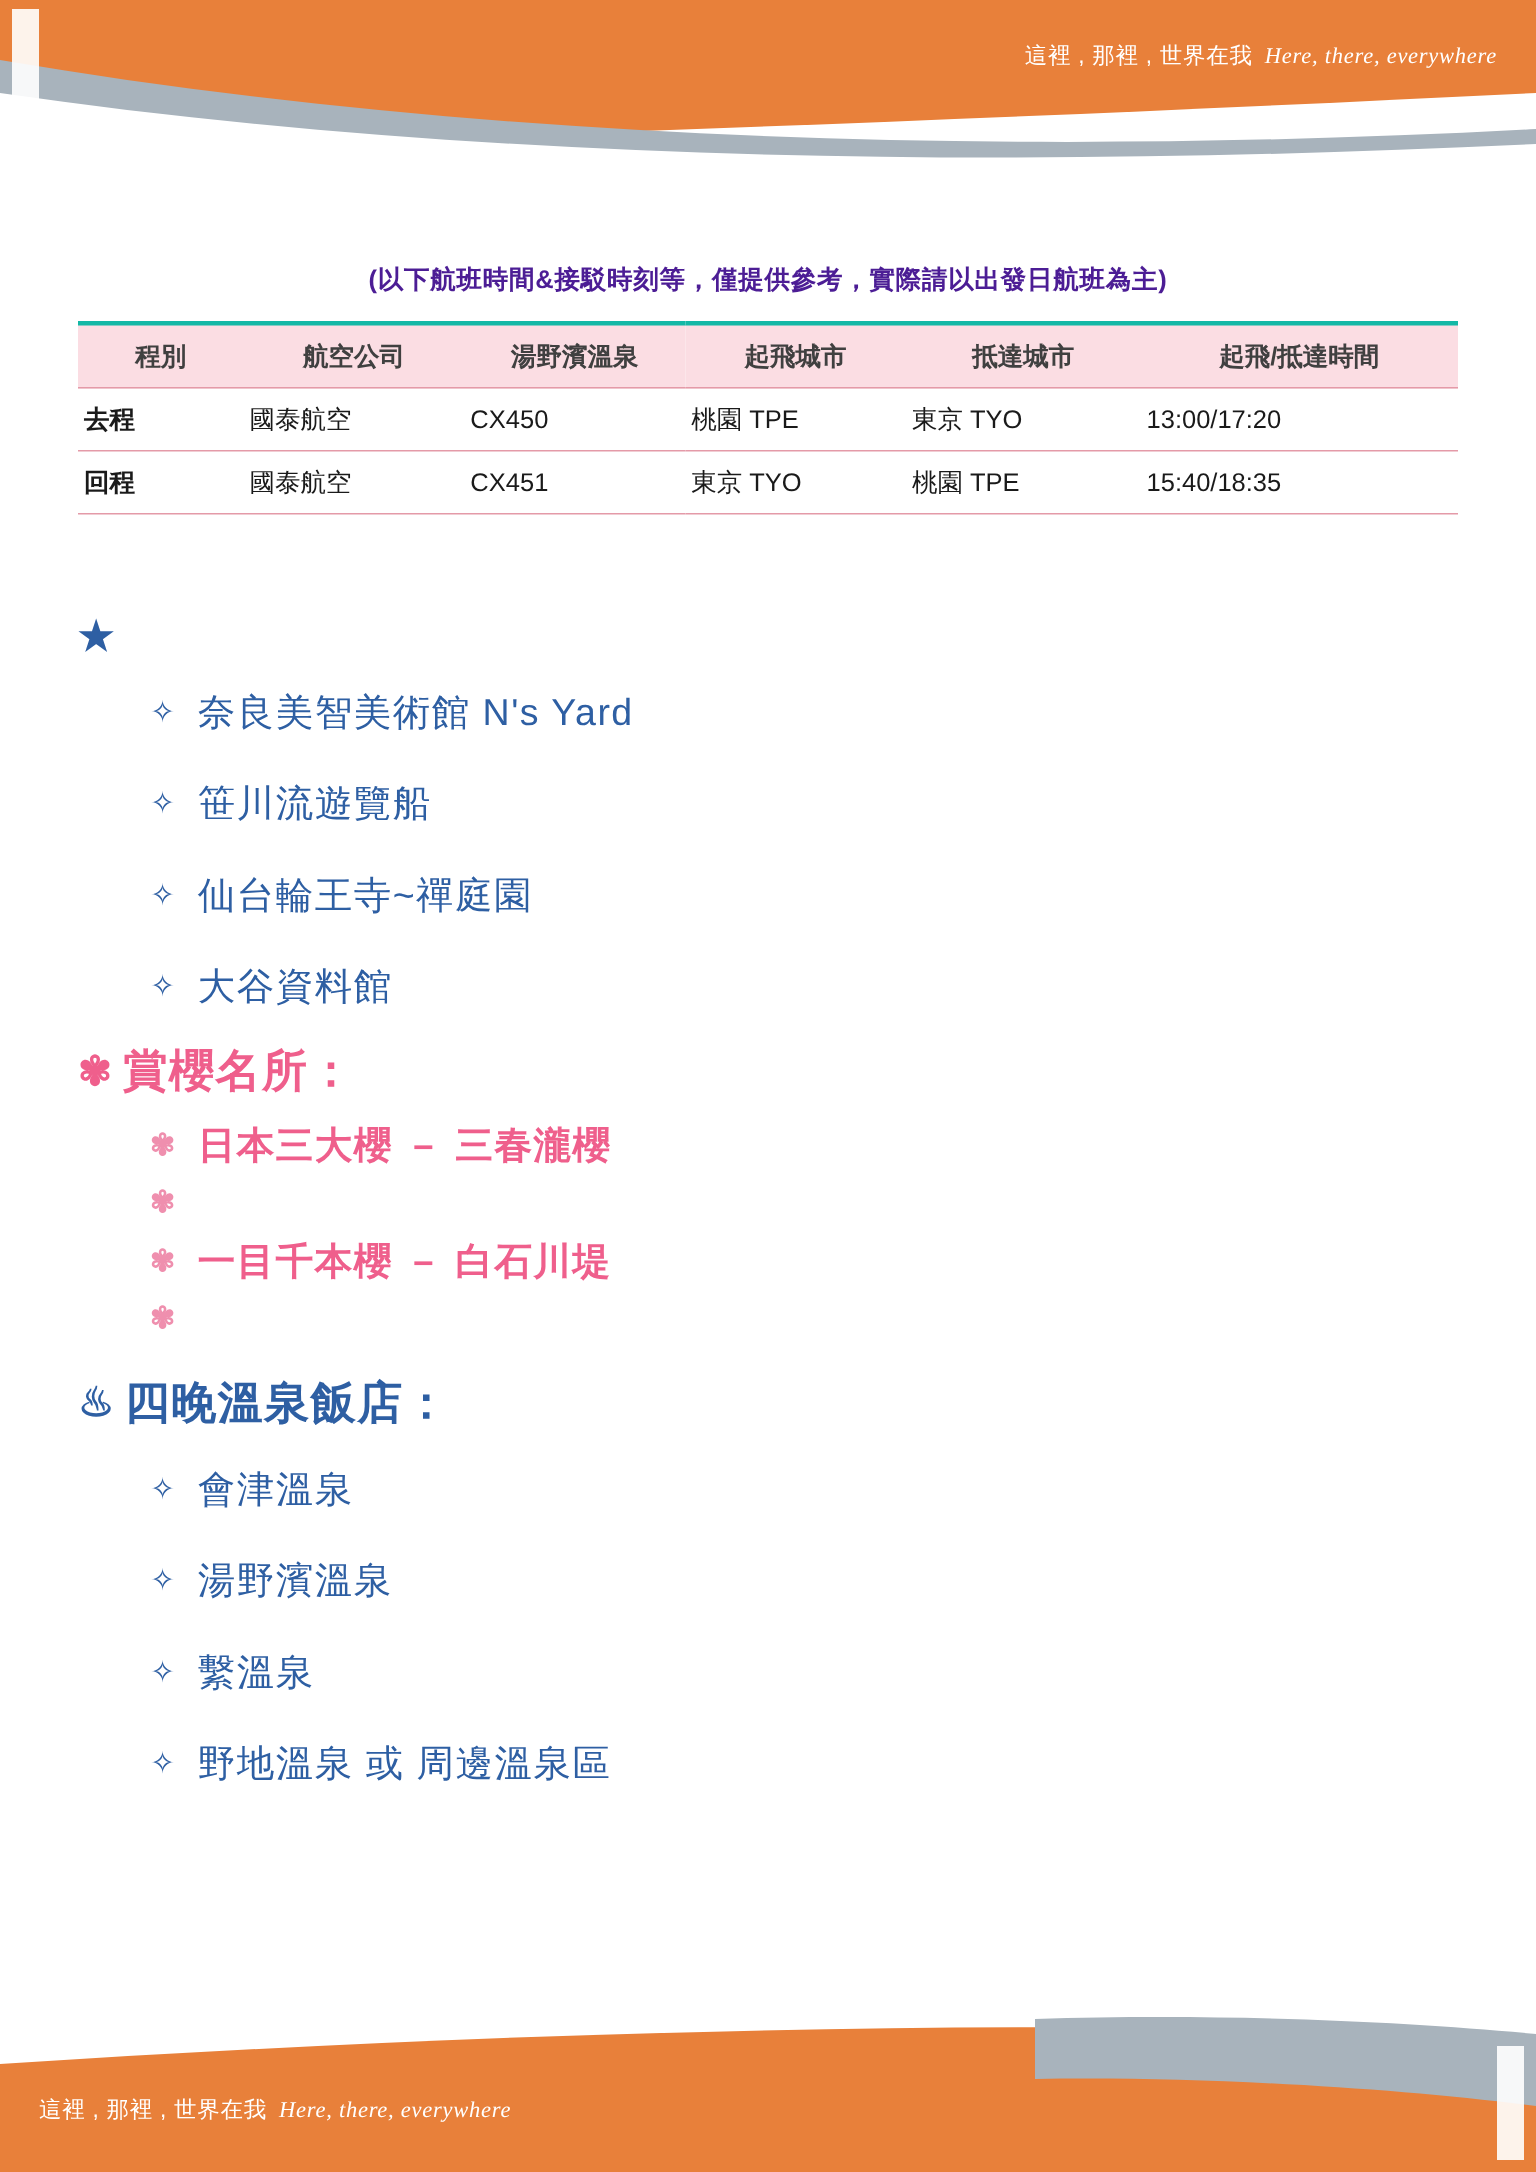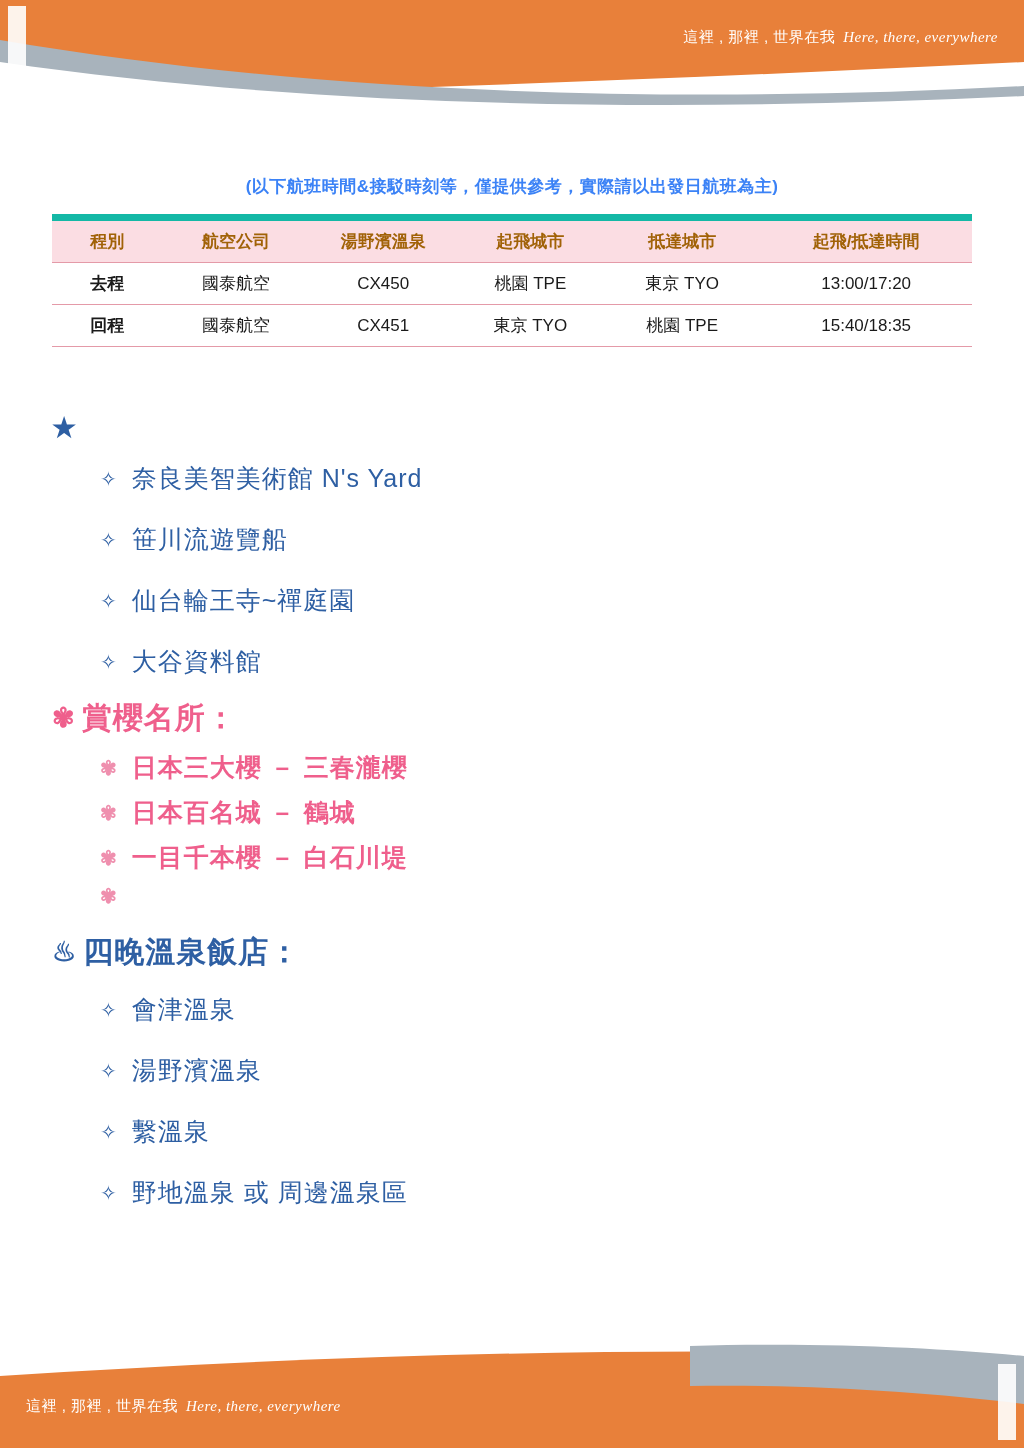--- a/index.html
+++ b/index.html
@@ -73,49 +73,49 @@
     position: absolute;
     top: 150px;
     left: 0;
     width: 1024px;
   }
 
   .notice {
     text-align: center;
     font-size: 17px;
     font-weight: bold;
-    color: #3b82f6;
+    color: #4c1d95;
     margin: 25px 0 16px 0;
     letter-spacing: 0.5px;
   }
 
   .table-area {
     padding: 0 52px;
   }
   table.flight {
     width: 100%;
     border-collapse: collapse;
     table-layout: fixed;
   }
   table.flight th {
     background: #fbdde3;
-    border-top: 7px solid #14b8a6;
+    border-top: 3px solid #14b8a6;
     border-bottom: 1px solid #e49aa8;
     font-size: 17px;
     font-weight: bold;
-    color: #a16207;
+    color: #404040;
     padding: 9px 4px;
     text-align: center;
   }
   table.flight td {
     border-bottom: 1px solid #e49aa8;
     font-size: 17px;
     color: #1a1a1a;
     padding: 9px 4px;
-    text-align: center;
+    text-align: left;
   }
   table.flight td.leg {
     font-weight: bold;
   }
   table.flight colgroup col.c0 { width: 12%; }
   table.flight colgroup col.c1 { width: 16%; }
   table.flight colgroup col.c2 { width: 16%; }
   table.flight colgroup col.c3 { width: 16%; }
   table.flight colgroup col.c4 { width: 17%; }
   table.flight colgroup col.c5 { width: 23%; }
@@ -270,21 +270,20 @@
         <span class="hicon">✾</span>
         <span>賞櫻名所：</span>
       </div>
       <ul class="items">
         <li>
           <span class="bullet">✾</span>
           <span>日本三大櫻 － 三春瀧櫻</span>
         </li>
         <li>
           <span class="bullet">✾</span>
-          <span>日本百名城 － 鶴城</span>
         </li>
         <li>
           <span class="bullet">✾</span>
           <span>一目千本櫻 － 白石川堤</span>
         </li>
         <li>
           <span class="bullet">✾</span>
         </li>
       </ul>
     </div>

